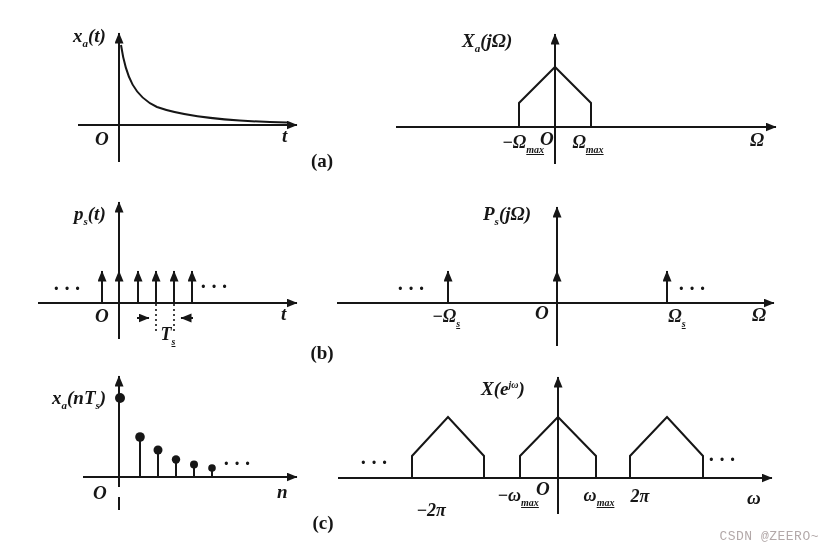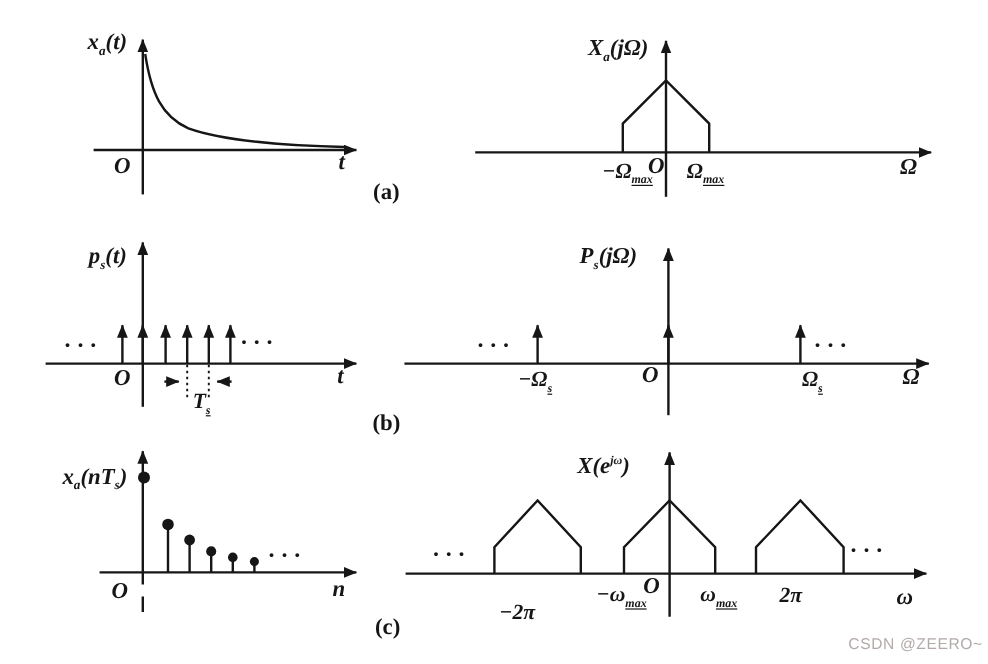--- a/index.html
+++ b/index.html
@@ -8,21 +8,21 @@
   .fig svg{position:absolute;left:0;top:0;}
   .lbl{position:absolute;font-style:italic;font-weight:700;font-size:19px;line-height:1;
        white-space:nowrap;color:#161616;}
   .lbl sub{font-size:11px;line-height:0;font-style:italic;}
   .lbl sup{font-size:10px;line-height:0;font-style:italic;}
   .tick{font-size:18px;}
   .tick sub{font-size:10px;text-decoration:underline;}
   .ctr{transform:translateX(-50%);}
   .tag{font-style:normal;}
   .dots{font-style:normal;font-size:20px;letter-spacing:4px;}
-  .wm{position:absolute;right:4px;top:529px;font-family:Liberation Sans, sans-serif;
+  .wm{position:absolute;right:4px;top:529px;font-family:Liberation Mono, monospace;
       font-size:13px;font-weight:400;font-style:normal;letter-spacing:0.5px;}
 </style>
 </head>
 <body>
 
 <div class="fig">
 
   <svg width="823" height="553" viewBox="0 0 823 553">
     <defs>
       <marker id="ah" markerUnits="userSpaceOnUse" markerWidth="12" markerHeight="10" refX="10.5" refY="4.5" orient="auto">
@@ -94,21 +94,21 @@
       <circle cx="176" cy="459.5" r="4.2"></circle>
       <circle cx="194" cy="464.5" r="4"></circle>
       <circle cx="212" cy="468" r="3.8"></circle>
     </g>
   </svg>
 
   <span class="lbl" style="left:73px;top:26px"><span>x</span><sub>a</sub><span>(t)</span></span>
   <span class="lbl" style="left:95px;top:129px">O</span>
   <span class="lbl" style="left:282px;top:126px">t</span>
 
-  <span class="lbl" style="left:490px;top:31px"><span>X</span><sub>a</sub><span>(jΩ)</span></span>
+  <span class="lbl" style="left:462px;top:31px"><span>X</span><sub>a</sub><span>(jΩ)</span></span>
   <span class="lbl tick ctr" style="left:523px;top:133px"><span>−Ω</span><sub>max</sub></span>
   <span class="lbl" style="left:540px;top:129px">O</span>
   <span class="lbl tick ctr" style="left:588px;top:133px"><span>Ω</span><sub>max</sub></span>
   <span class="lbl" style="left:750px;top:130px">Ω</span>
   <span class="lbl tag ctr" style="left:322px;top:151px">(a)</span>
 
   <span class="lbl" style="left:74px;top:204px"><span>p</span><sub>s</sub><span>(t)</span></span>
   <span class="lbl dots ctr" style="left:69px;top:278px">···</span>
   <span class="lbl dots ctr" style="left:216px;top:276px">···</span>
   <span class="lbl" style="left:95px;top:306px">O</span>
@@ -130,17 +130,17 @@
   <span class="lbl" style="left:277px;top:482px">n</span>
   <span class="lbl tag ctr" style="left:323px;top:513px">(c)</span>
 
   <span class="lbl" style="left:481px;top:379px"><span>X(e</span><sup>jω</sup><span>)</span></span>
   <span class="lbl dots ctr" style="left:376px;top:452px">···</span>
   <span class="lbl dots ctr" style="left:724px;top:449px">···</span>
   <span class="lbl tick ctr" style="left:431px;top:501px">−2π</span>
   <span class="lbl tick ctr" style="left:518px;top:486px"><span>−ω</span><sub>max</sub></span>
   <span class="lbl" style="left:536px;top:479px">O</span>
   <span class="lbl tick ctr" style="left:599px;top:486px"><span>ω</span><sub>max</sub></span>
-  <span class="lbl tick ctr" style="left:659px;top:487px">2π</span>
+  <span class="lbl tick ctr" style="left:640px;top:487px">2π</span>
   <span class="lbl" style="left:747px;top:488px">ω</span>
 
   <span class="wm" style="color: rgb(179, 169, 169);">CSDN @ZEERO~</span>
 </div>
 
 </body></html>

